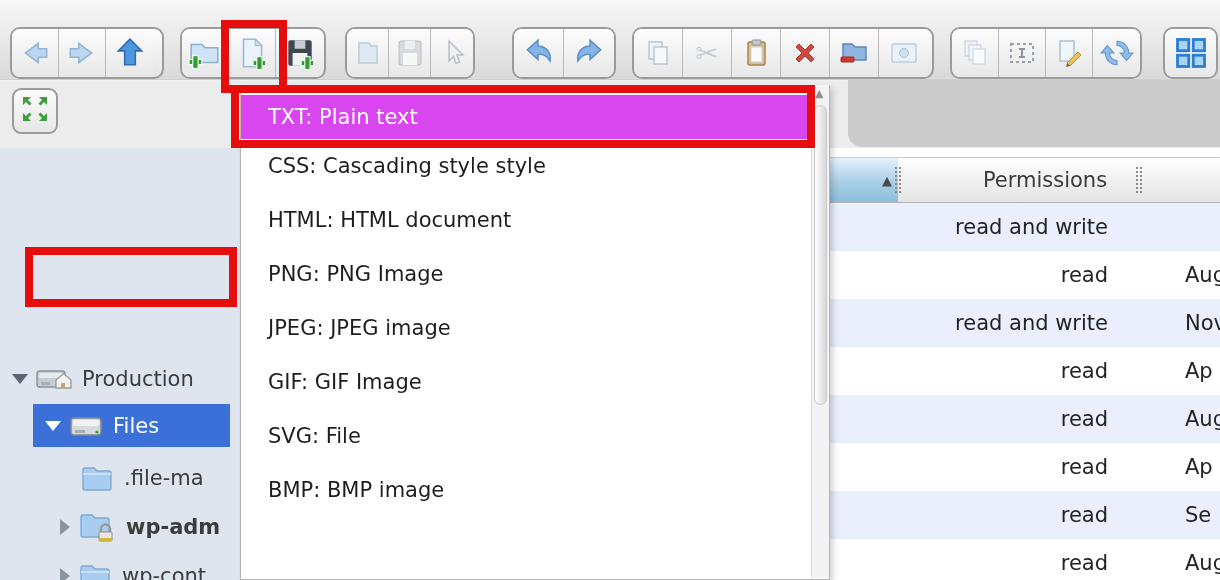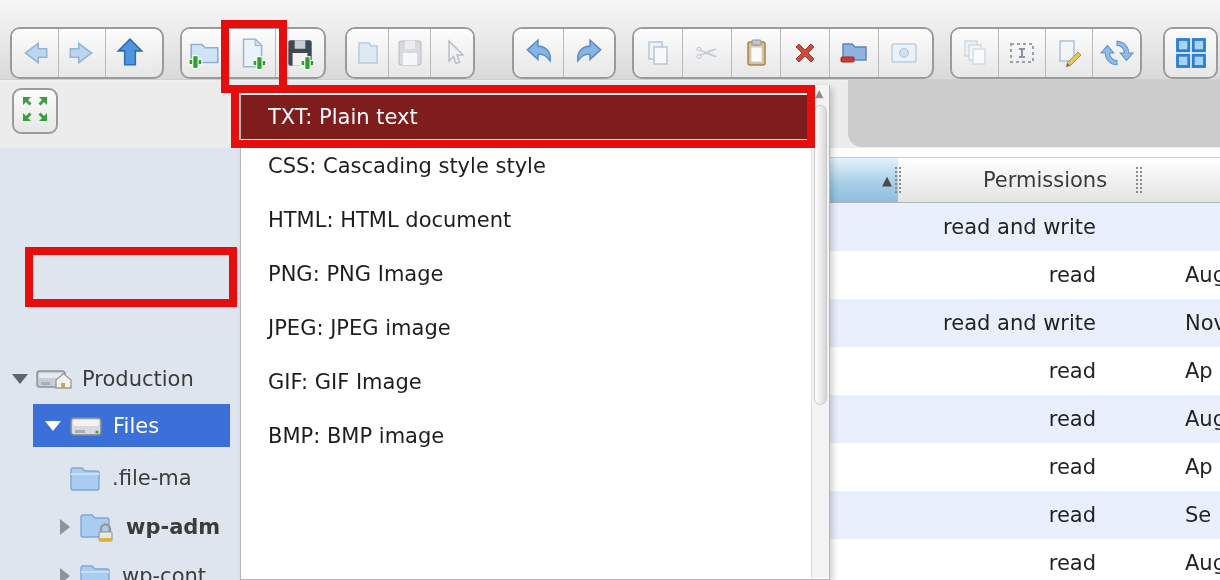--- a/index.html
+++ b/index.html
@@ -28,28 +28,28 @@
   
   .rightpanel { position:absolute; left:240px; top:148px; width:980px; height:432px; background:#ffffff; }
   .listheader { position:absolute; left:0; top:9px; width:980px; height:46px; background:linear-gradient(#ffffff,#e3e3e3); border-top:1px solid #cdcdcd; border-bottom:1px solid #b3b3b3; }
   .sortedcol { position:absolute; left:440px; top:0; width:218px; height:44px; background:linear-gradient(#e4f2fa,#a9cfe8 55%,#8cbede); display:flex; align-items:center; justify-content:flex-end; }
   .sorticon { font-size:13px; color:#4a4a4a; margin-right:6px; }
   .permcol { position:absolute; left:658px; top:0; width:242px; height:44px; display:flex; align-items:center; justify-content:center; color:#3a3a3a; font-size:21px; padding-left:52px; }
   .handle { position:absolute; top:9px; width:6px; height:26px; border-left:2px dotted #8b8b8b; border-right:2px dotted #8b8b8b; }
   .rows { position:absolute; left:0; top:55px; width:980px; height:377px; }
   .frow { position:absolute; left:0; width:980px; height:48px; }
   .frow.alt { background:#e9effc; }
-  .permval { position:absolute; right:124px; top:0; height:48px; display:flex; align-items:center; color:#232323; font-size:21px; }
+  .permval { position:absolute; right:112px; top:0; height:48px; display:flex; align-items:center; color:#232323; font-size:21px; }
   .dateval { position:absolute; left:945px; top:0; height:48px; display:flex; align-items:center; color:#232323; font-size:21px; white-space:nowrap; }
 
   
   .dropdown { position:absolute; left:240px; top:85px; width:590px; height:495px; background:#ffffff; border:1px solid #b5b5b5; border-top:none; box-shadow:3px 3px 6px rgba(0,0,0,0.18); }
   .dd-items { position:absolute; left:0; top:0; width:570px; }
   .dd-item { height:54px; display:flex; align-items:center; padding-left:27px; font-size:21px; color:#1e1e1e; }
-  .dd-item.hl { height:44px; margin-top:10px; background:#7f1d1d; color:#ffffff; width:566px; }
+  .dd-item.hl { height:44px; margin-top:10px; background:#d946ef; color:#ffffff; width:566px; }
   .dd-scroll { position:absolute; right:0; top:0; width:18px; height:493px; background:#f3f3f3; border-left:1px solid #dcdcdc; }
   .dd-up { position:absolute; top:2px; left:3px; font-size:11px; color:#8f8f8f; }
   .dd-thumb { position:absolute; left:2px; top:20px; width:13px; height:300px; border-radius:7px; background:linear-gradient(90deg,#ffffff,#d7d7d7); border:1px solid #c9c9c9; }
 
   
   .redbox { position:absolute; border:8px solid #e60d0d; z-index:50; }
   #anno-newfile { left:221px; top:20px; width:66px; height:73px; }
   #anno-txt { left:231px; top:85px; width:584px; height:63px; }
   #anno-files { left:25px; top:247px; width:212px; height:60px; }
 
@@ -306,21 +306,21 @@
         <svg width="34" height="30" viewBox="0 0 32 30">
           <rect x="1" y="7" width="30" height="17" rx="3" fill="#d6dade" stroke="#7f868d" stroke-width="1.5"></rect>
           <rect x="3" y="9" width="26" height="6" rx="2" fill="#f0f2f4"></rect>
           <rect x="5" y="19" width="10" height="3" fill="#a8aeb4"></rect>
           <circle cx="27" cy="21" r="1.6" fill="#4a9e4a"></circle>
         </svg>
       </span>
     <span>Files</span>
   </div>
 
-  <div class="treerow" style="left:68px;top:308px;justify-content:center;">
+  <div class="treerow" style="left:80px;top:308px;justify-content:center;">
     <span class="tree-icon">
         <svg width="34" height="30" viewBox="0 0 32 30">
           <path d="M2 7 c0-1.2 1-2 2-2 h9 l3 3 h12 c1.2 0 2 .8 2 2 v15 c0 1.2 -.8 2 -2 2 H4 c-1 0 -2 -.8 -2 -2 Z" fill="#a9cdf0" stroke="#7fa8d4" stroke-width="1.4"></path>
           <path d="M2 11 h28" stroke="#c9e0f6" stroke-width="2"></path>
         </svg>
       </span>
     <span>.file-ma</span>
   </div>
 
   <div class="treerow" style="left:60px;top:357px;font-weight:bold;">
@@ -400,20 +400,21 @@
 </div>
 
 <div class="dropdown z-drop">
   <div class="dd-items">
     <div class="dd-item hl">TXT: Plain text</div>
     <div class="dd-item">CSS: Cascading style style</div>
     <div class="dd-item">HTML: HTML document</div>
     <div class="dd-item">PNG: PNG Image</div>
     <div class="dd-item">JPEG: JPEG image</div>
     <div class="dd-item">GIF: GIF Image</div>
+    <div class="dd-item">SVG: File</div>
     <div class="dd-item">BMP: BMP image</div>
   </div>
   <div class="dd-scroll">
     <span class="dd-up">▲</span>
     <div class="dd-thumb"></div>
   </div>
 </div>
 
 <div class="redbox" id="anno-newfile"></div>
 <div class="redbox" id="anno-txt"></div>

